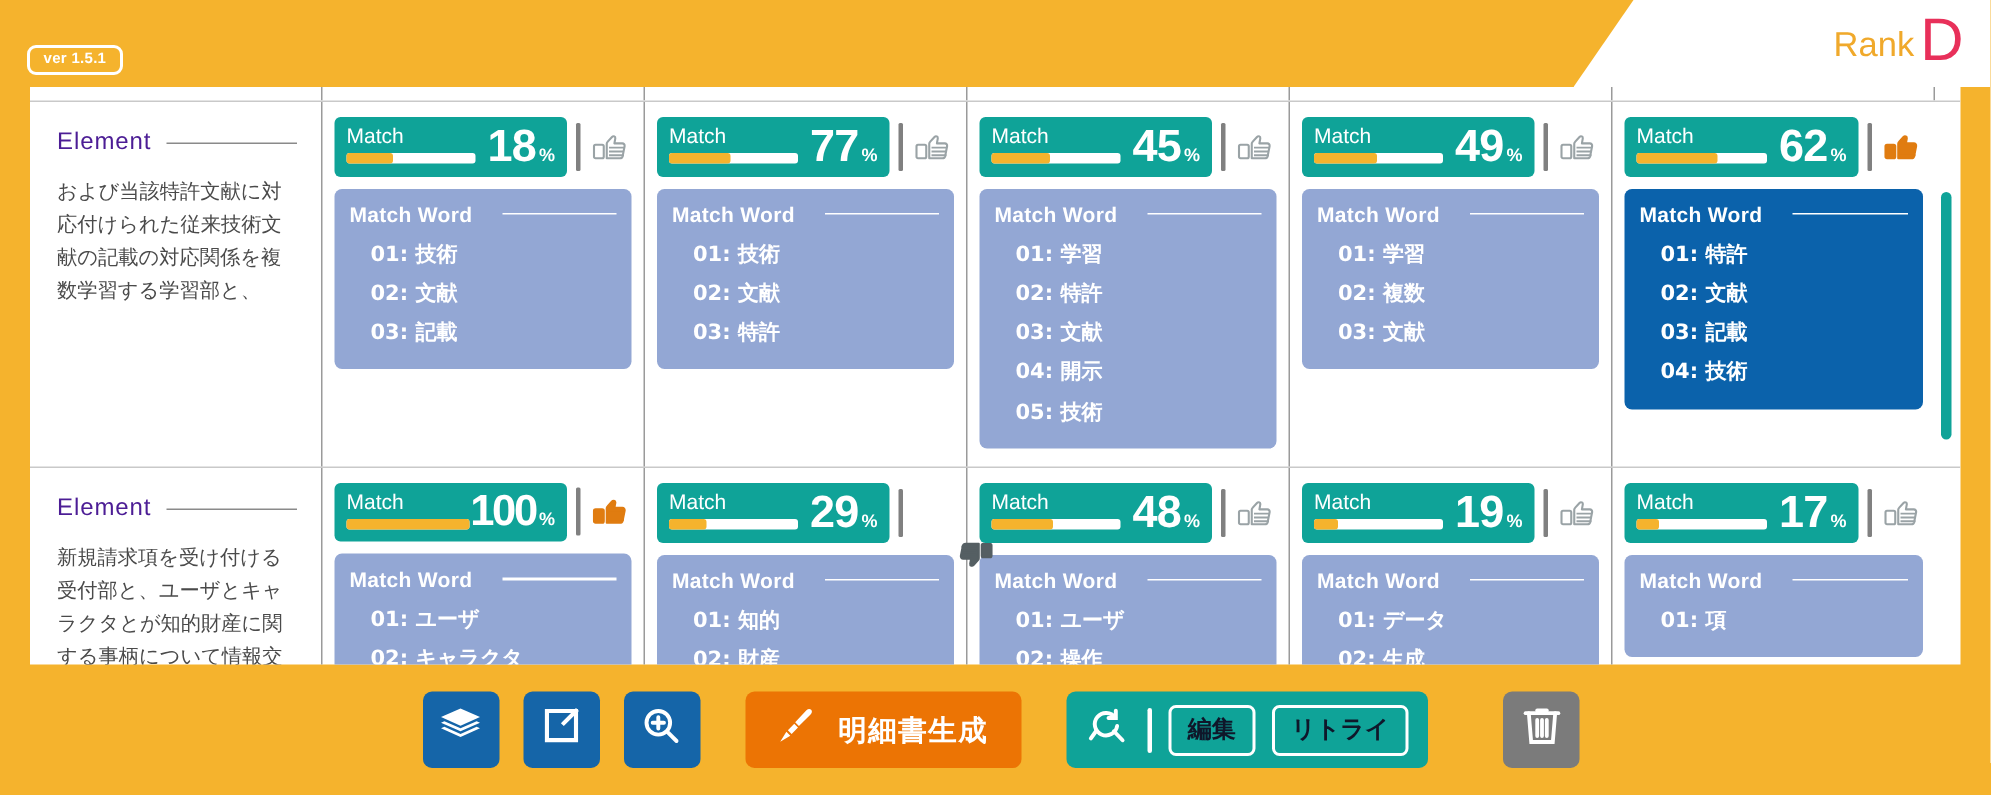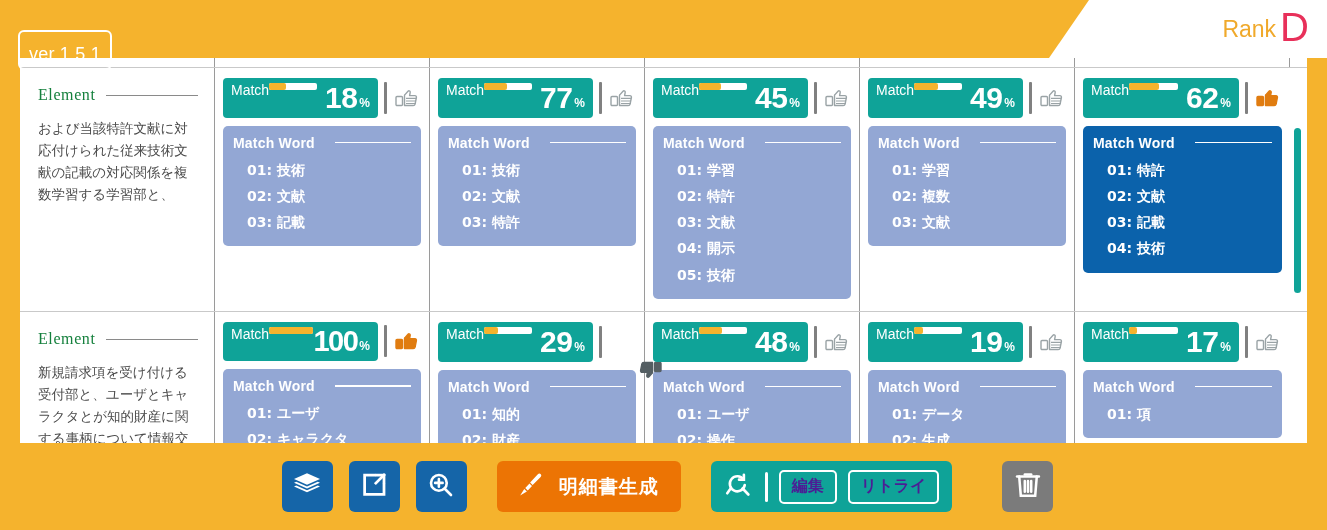--- a/index.html
+++ b/index.html
@@ -7,22 +7,22 @@
   body {
     background:#F5B32D;
     font-family:"Liberation Sans", sans-serif;
     position:relative;
   }
 
   
   .ver-badge{
     position:absolute; left:18px; top:30px;
     border:2px solid #FFFFFF; border-radius:6px;
-    color:#FFFFFF; font-size:18px; font-weight:400;
-    padding:12px 9px 3px; letter-spacing:.2px;
+    color:#FFFFFF; font-size:10px; font-weight:700;
+    padding:2px 9px 3px; letter-spacing:.2px;
     z-index:6;
   }
 
   
   .rank-wrap{
     position:absolute; right:0; top:0;
     width:300px; height:58px; z-index:6;
     pointer-events:none;
   }
   .rank-shape{
@@ -58,21 +58,21 @@
   .partial-el{ width:195px; border-right:1px solid #9A9A9A;}
   .partial-cell{ width:215px; border-right:1px solid #9A9A9A; position:relative;}
 
   
   .el-col{
     width:195px; min-width:195px;
     border-right:1px solid #9A9A9A;
     padding:18px 16px 14px 18px;
   }
   .el-head{ display:flex; align-items:center; gap:10px; margin-bottom:14px;}
-  .el-head-txt{ color:#15803d; font-size:16px; letter-spacing:.6px;font-family:Liberation Serif, serif;}
+  .el-head-txt{ color:#4c1d95; font-size:16px; letter-spacing:.6px;}
   .el-head-rule{ flex:1; height:1px; background:#8A8A8A;}
   .el-body{
     color:#4A4A4A; font-size:13.5px; line-height:1.62;
     font-family:"DejaVu Sans", sans-serif;
   }
 
   
   .m-cell{
     width:215px; min-width:215px;
     border-right:1px solid #9A9A9A;
@@ -80,21 +80,21 @@
   }
   .m-cell:last-child{ border-right:none; }
   .m-top{ display:flex; align-items:center; gap:6px; }
 
   .m-bar{
     flex:1; background:#0FA398; border-radius:4px;
     padding:5px 8px 6px 8px; position:relative;
     display:flex; align-items:flex-start; justify-content:space-between;
     min-width:0;
   }
-  .m-bar-left{ display:flex; width:62%; }
+  .m-bar-left{ display:flex; flex-direction:column; width:62%; }
   .m-word{ color:#FFFFFF; font-size:14px; line-height:1; margin-bottom:5px; }
   .m-track{ height:7px; background:#FFFFFF; border-radius:2px; width:100%; }
   .m-fill{ height:7px; background:#F5B32D; border-radius:2px; }
   .m-right{ display:flex; align-items:flex-end; gap:2px; padding-top:1px;}
   .m-num{ color:#FFFFFF; font-size:30px; font-weight:700; line-height:.92; letter-spacing:-.5px;}
   .m-num.wide{ font-size:29px; letter-spacing:-1.5px;}
   .m-pct{ color:#FFFFFF; font-size:12px; font-weight:700; padding-bottom:2px;}
 
   .m-div{ width:3px; height:32px; background:#808080; border-radius:1px; flex:0 0 auto;}
   .thumb{ width:28px; height:28px; flex:0 0 auto; }
@@ -139,21 +139,21 @@
   .gen-label{ color:#FFFFFF; font-size:19px; font-weight:700; letter-spacing:1px;
     font-family:"DejaVu Sans", sans-serif;}
   .teal-group{
     height:51px; border-radius:6px; background:#0FA398;
     display:flex; align-items:center; gap:11px; padding:0 13px;
     margin-left:14px;
   }
   .tg-div{ width:3px; height:30px; background:#FFFFFF; border-radius:2px;}
   .pill{
     border:2px solid #FFFFFF; border-radius:5px;
-    color:#4c1d95; font-size:16px; font-weight:700;
+    color:#0f172a; font-size:16px; font-weight:700;
     padding:4px 11px 5px; cursor:pointer; white-space:nowrap;
     font-family:"DejaVu Sans", sans-serif;
   }
   .trash-btn{
     width:51px; height:51px; border-radius:6px; background:#7B7B7B;
     display:flex; align-items:center; justify-content:center;
     cursor:pointer; margin-left:34px;
   }
 </style>
 </head>

